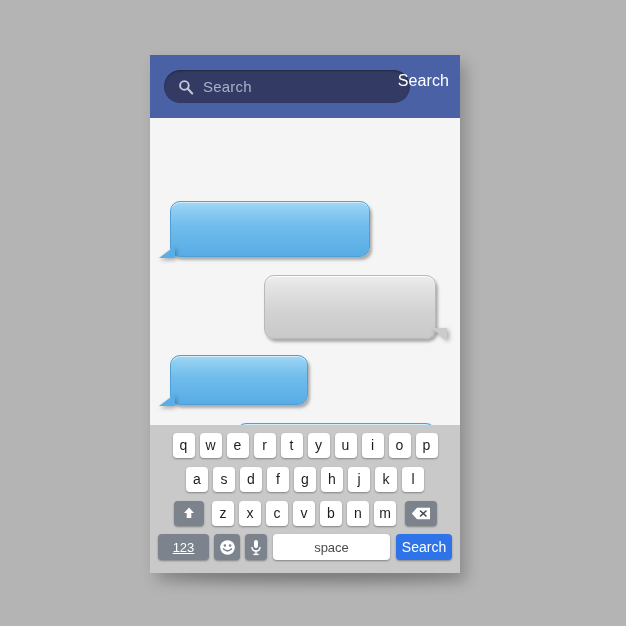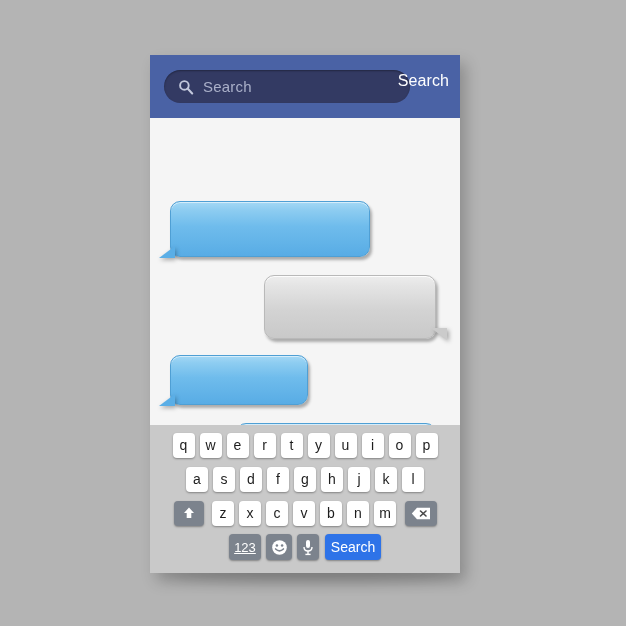--- a/index.html
+++ b/index.html
@@ -110,21 +110,21 @@
     font-family:"Liberation Sans", sans-serif;
   }
   .krow.r1 .key{width:22px;height:25px;margin:0 2.5px;}
   .krow.r2 .key{width:22px;height:25px;margin:0 2.5px;}
   .krow.r3 .key{width:22px;height:25px;margin:0 2.5px;}
   .key.fn{
     background:#7c838d;color:#ffffff;
   }
   .key.shift{width:30px !important;height:25px;margin-right:6px !important;}
   .key.backspace{width:32px !important;height:25px;margin-left:6px !important;}
-  .key.num{width:32px;height:26px;margin-right:5px;font-size:13px;text-decoration:underline;}
+  .key.num{width:51px;height:26px;margin-right:5px;font-size:13px;text-decoration:underline;}
   .key.emoji{width:26px;height:26px;margin-right:5px;}
   .key.mic{width:22px;height:26px;margin-right:6px;}
   .key.space{
     flex:1;height:26px;background:#ffffff;color:#4a4a4a;font-size:13px;
     margin-right:6px;
   }
   .key.enter{
     width:56px;height:26px;background:#2e73e8;color:#ffffff;font-size:14px;
   }
   .key svg{display:block;}
@@ -254,19 +254,20 @@
           <span>
             <svg width="12" height="17" viewBox="0 0 12 17">
               <rect x="4" y="1" width="4" height="8" rx="2" fill="#ffffff"></rect>
               <path d="M2 8 Q2 12 6 12 Q10 12 10 8" fill="none" stroke="#ffffff" stroke-width="1.4"></path>
               <line x1="6" y1="12" x2="6" y2="15" stroke="#ffffff" stroke-width="1.4"></line>
               <line x1="3.4" y1="15.4" x2="8.6" y2="15.4" stroke="#ffffff" stroke-width="1.4"></line>
             </svg>
           </span>
         </div>
 
+        <div class="key space">space</div>
 
         <div class="key enter">Search</div>
       </div>
     </div>
 
   </div>
 </div>
 
 </body></html>

